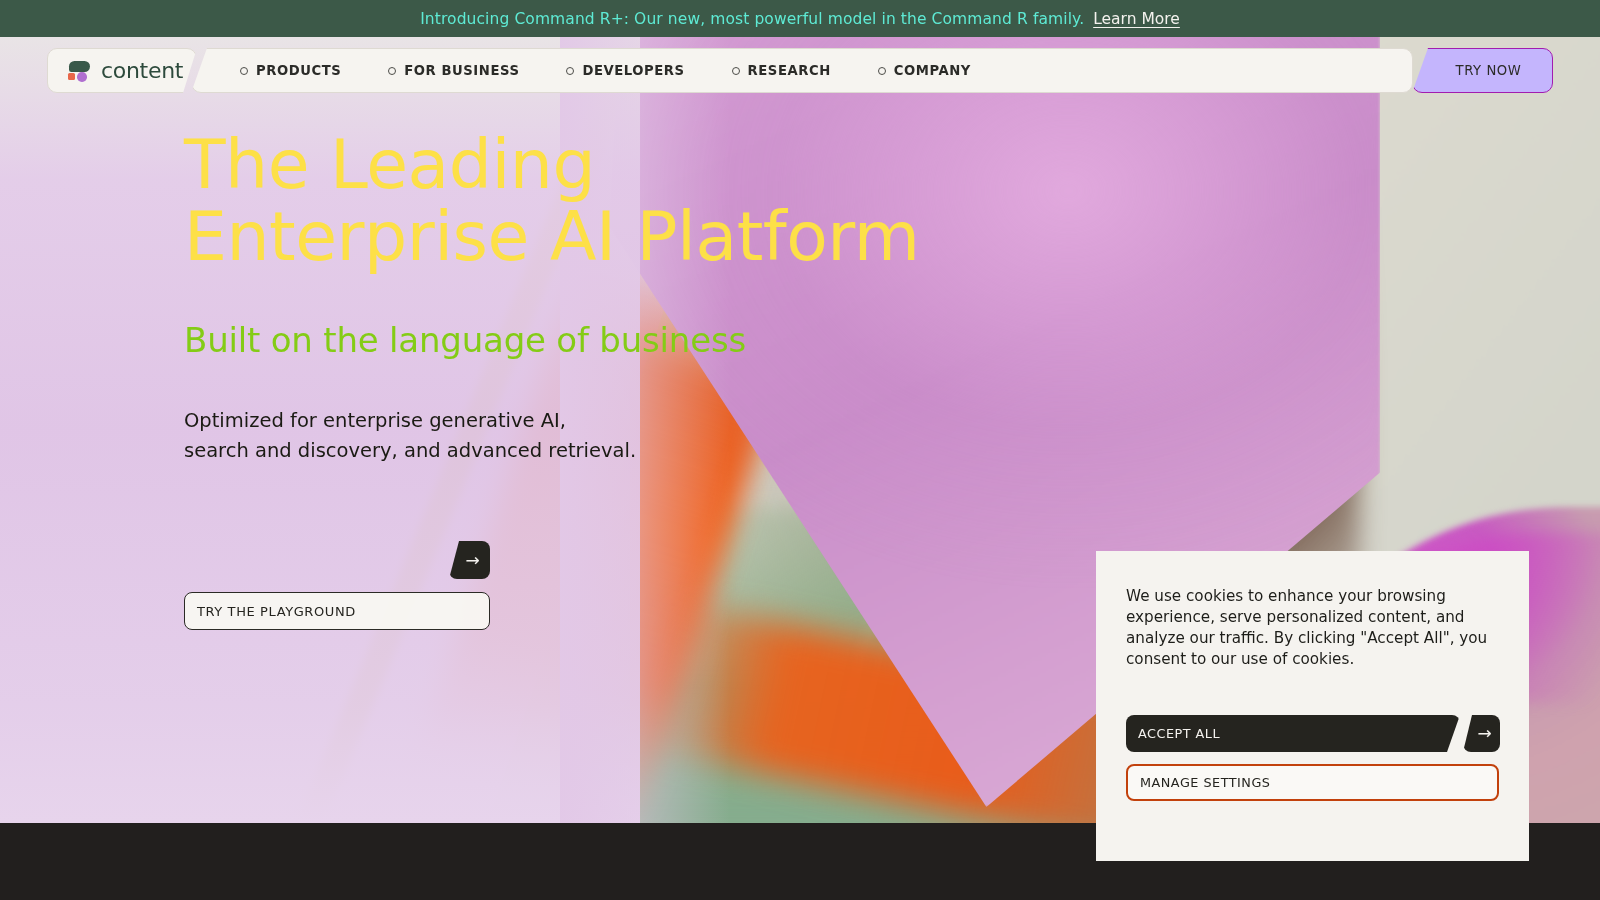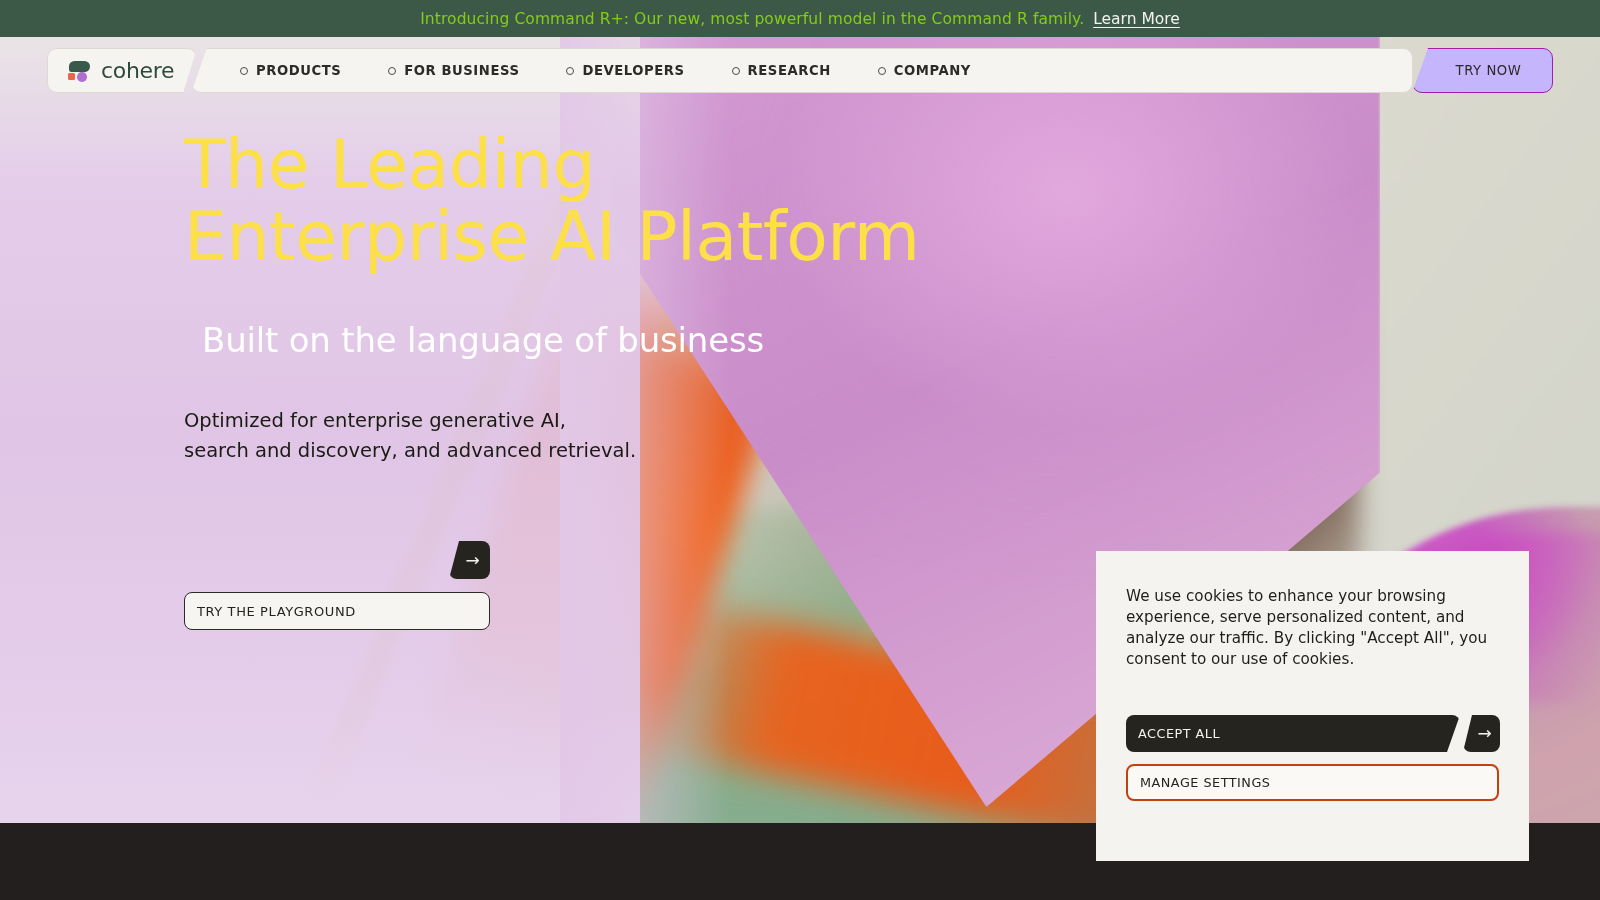--- a/index.html
+++ b/index.html
@@ -25,21 +25,21 @@
     top: 0; left: 0;
     width: 1600px;
     height: 37px;
     background: #3c5948;
     display: flex;
     align-items: center;
     justify-content: center;
     z-index: 40;
   }
   .announce-text {
-    color: #84cc16;
+    color: #5eead4;
     font-size: 15.5px;
     letter-spacing: 0.1px;
     font-family: "DejaVu Sans", sans-serif;
   }
   .announce-link {
     color: #f4f2ee;
     font-size: 15.5px;
     text-decoration: underline;
     text-underline-offset: 3px;
     margin-left: 9px;
@@ -351,23 +351,22 @@
     color: #fde047;
     letter-spacing: -0.5px;
     white-space: pre-line;
   }
   .subhead {
     margin-top: 47px;
     font-family: "DejaVu Sans", sans-serif;
     font-size: 34px;
     line-height: 40px;
     font-weight: 400;
-    color: #ffffff;
+    color: #84cc16;
     letter-spacing: -0.2px;
-    margin-left: 18px;
   }
   .body-copy {
     margin-top: 46px;
     font-family: "DejaVu Sans", sans-serif;
     font-size: 19.5px;
     line-height: 30px;
     color: #1b1b14;
     white-space: pre-line;
   }
 
@@ -550,21 +549,21 @@
   <div class="footer"></div>
 
   <div class="header">
 
     <div class="logo-pill">
       <span class="logo-mark">
         <span class="lm-blob"></span>
         <span class="lm-dot-orange"></span>
         <span class="lm-dot-purple"></span>
       </span>
-      <span class="logo-word">cohere</span>
+      <span class="logo-word">content</span>
     </div>
 
     <div class="nav-pill">
       <div class="nav-item">
         <span class="nav-bullet"></span>
         <span class="nav-label">PRODUCTS</span>
       </div>
       <div class="nav-item">
         <span class="nav-bullet"></span>
         <span class="nav-label">FOR BUSINESS</span>

